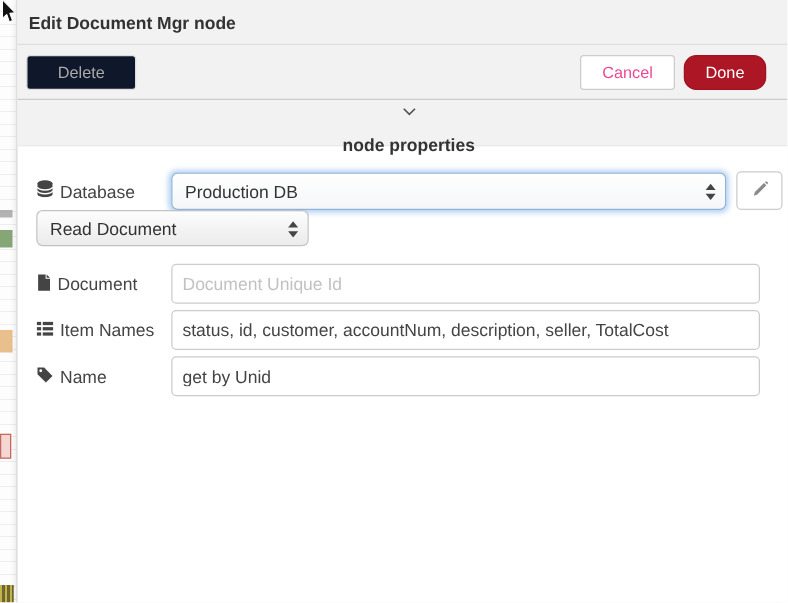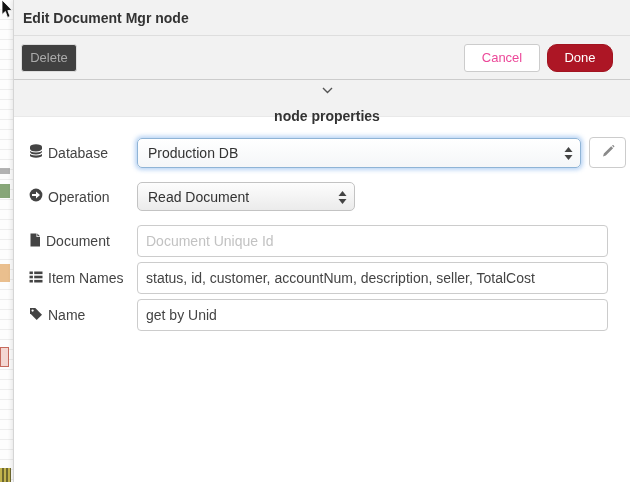--- a/index.html
+++ b/index.html
@@ -44,36 +44,36 @@
 
   .dialog-toolbar {
     height: 44px; background: #f2f2f2; border-bottom: 1px solid #cccccc;
     display: flex; align-items: center; padding: 0 17px 0 7px;
   }
   .btn {
     height: 28px; border-radius: 3px; font-size: 13px;
     font-family: "Liberation Sans", sans-serif; cursor: pointer;
     display: inline-flex; align-items: center; justify-content: center;
   }
-  .btn-delete { width: 56px; background: #404040; border: 1px solid #ddd; color: #aaa; text-align: right; }
+  .btn-delete { width: 88px; background: #0f172a; border: 1px solid #ddd; color: #aaa; text-align: right; }
   .btn-cancel { width: 76px; background: #fff; border: 1px solid #ccc; color: #ec4899; margin-left: auto; }
   .btn-done   { width: 66px; border: 1px solid #a21420; color: #fff; margin-left: 7px; font-weight: 500; }
 
   .section-header {
     height: 37px; background: #f2f2f2; border-bottom: 1px solid #e9e9e9;
     display: flex; align-items: center; gap: 10px; padding-left: 10px;
     cursor: pointer;
     flex-direction: column;
   }
   .section-title { font-size: 14px; font-weight: bold; color: #333; }
 
   
   .form { padding: 20px 0 0 15px; }
   .form-row { display: flex; align-items: center; }
-  .row-database   { margin-bottom: 14px; }
+  .row-database   { }
   .row-operation  { margin-bottom: 14px; }
   .row-docunid    { margin-bottom: 5px; }
   .row-itemnames  { margin-bottom: 5px; }
   .form-label {
     width: 108px; display: flex; align-items: center; gap: 5px;
     font-size: 14px; color: #444; flex: none;
   }
   .form-label svg { flex: none; }
 
   .select {
@@ -170,29 +170,20 @@
       <button class="edit-btn">
         <span>
           <svg width="14" height="14" viewBox="0 0 14 14">
             <path d="M2,12.5 L2.9,9.6 L10.2,2.3 L12.1,4.2 L4.8,11.5 Z M10.9,1.6 L12.2,0.9 L13.5,2.2 L12.8,3.5 Z" fill="#8a8a8a"></path>
           </svg>
         </span>
       </button>
     </div>
 
     <div class="form-row row-operation">
-      <div class="form-label">
-        <span>
-          <svg width="14" height="14" viewBox="0 0 14 14">
-            <circle cx="7" cy="7" r="6.4" fill="#444"></circle>
-            <path d="M3,6 h4 V3.6 L11,7 L7,10.4 V8 H3 Z" fill="#fff"></path>
-          </svg>
-        </span>
-        <span>Operation</span>
-      </div>
       <div class="select select-operation">
         <span>Read Document</span>
         <span class="arrows">
           <svg width="9" height="13" viewBox="0 0 9 13">
             <path d="M4.5,0 L8.5,5 H0.5 Z" fill="#444"></path>
             <path d="M4.5,13 L8.5,8 H0.5 Z" fill="#444"></path>
           </svg>
         </span>
       </div>
     </div>

